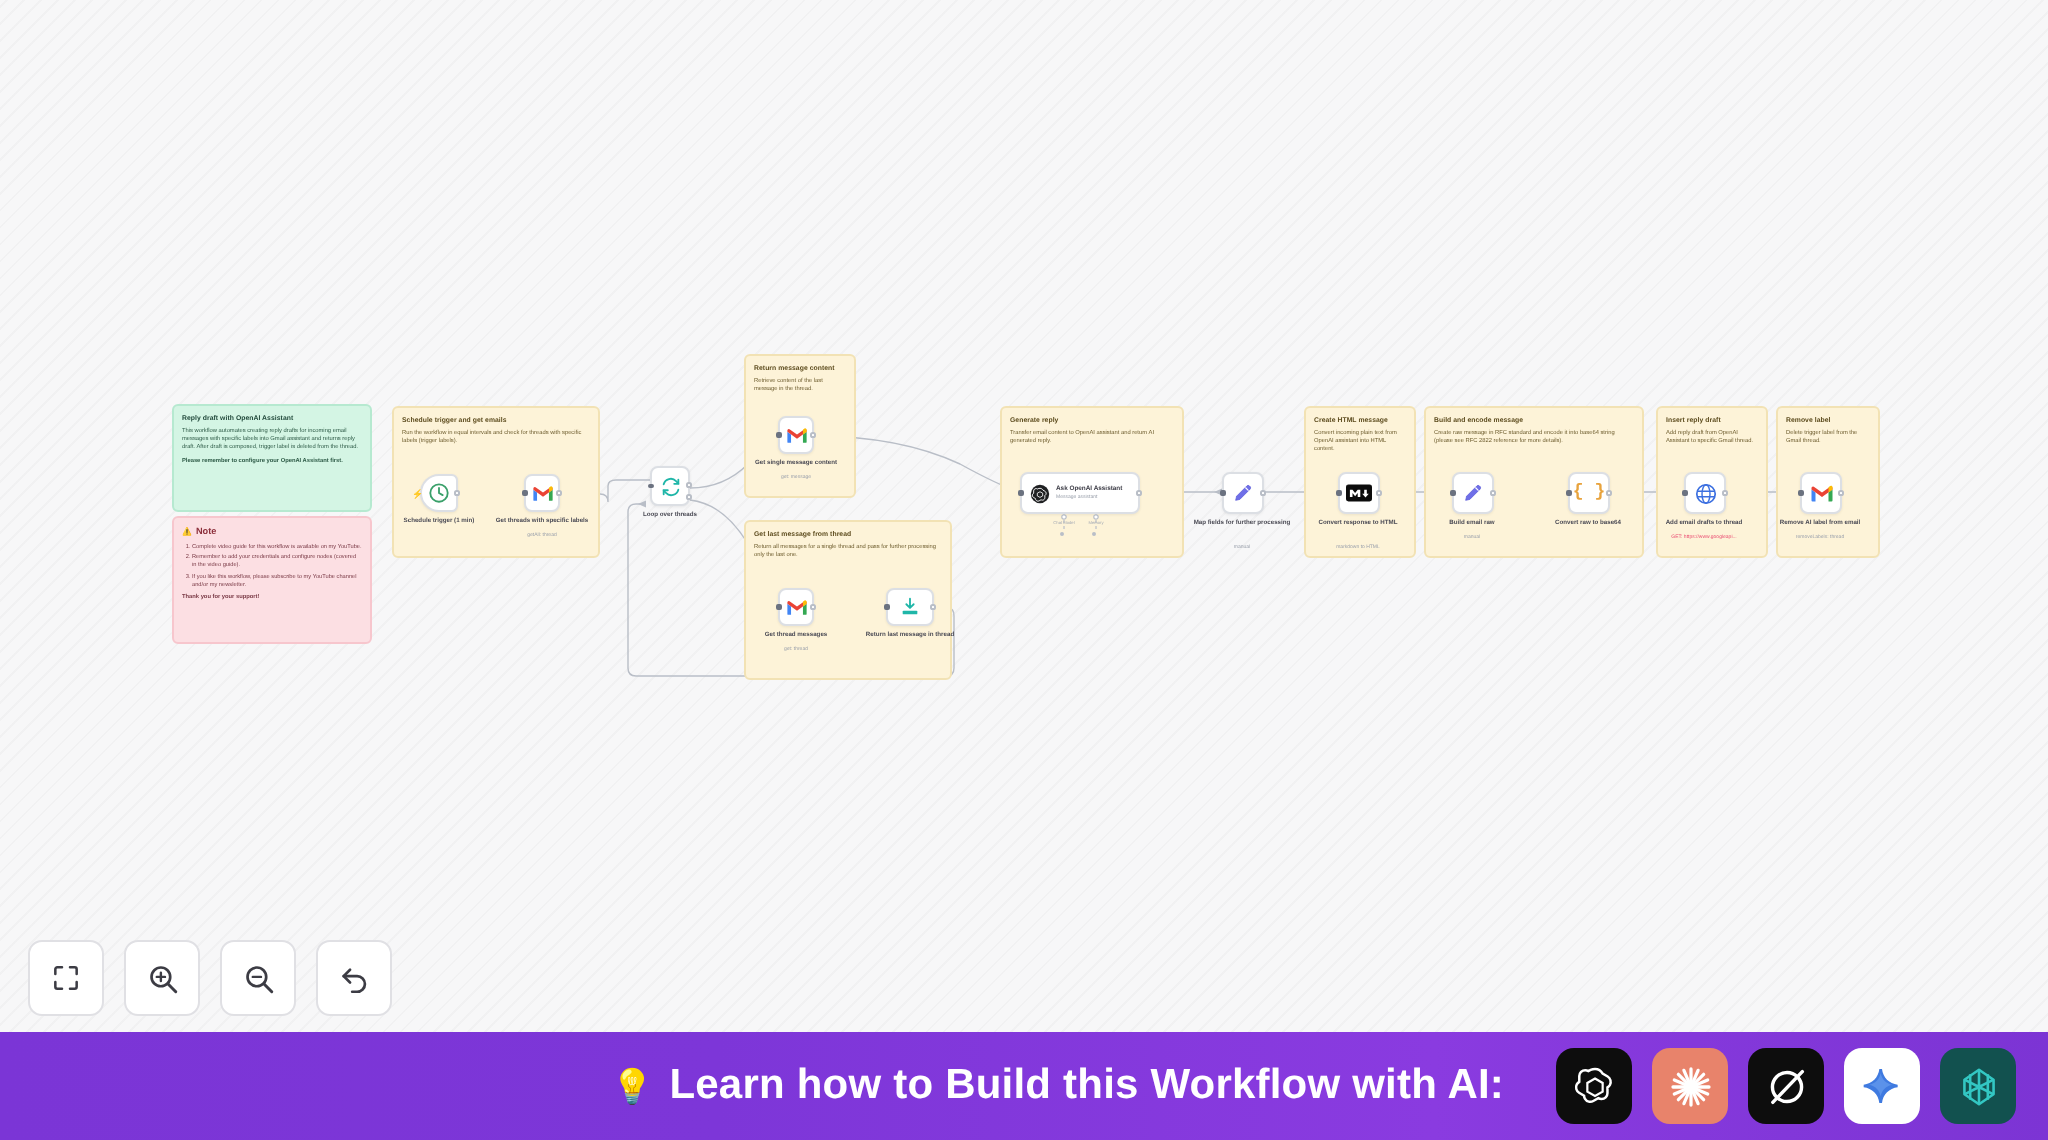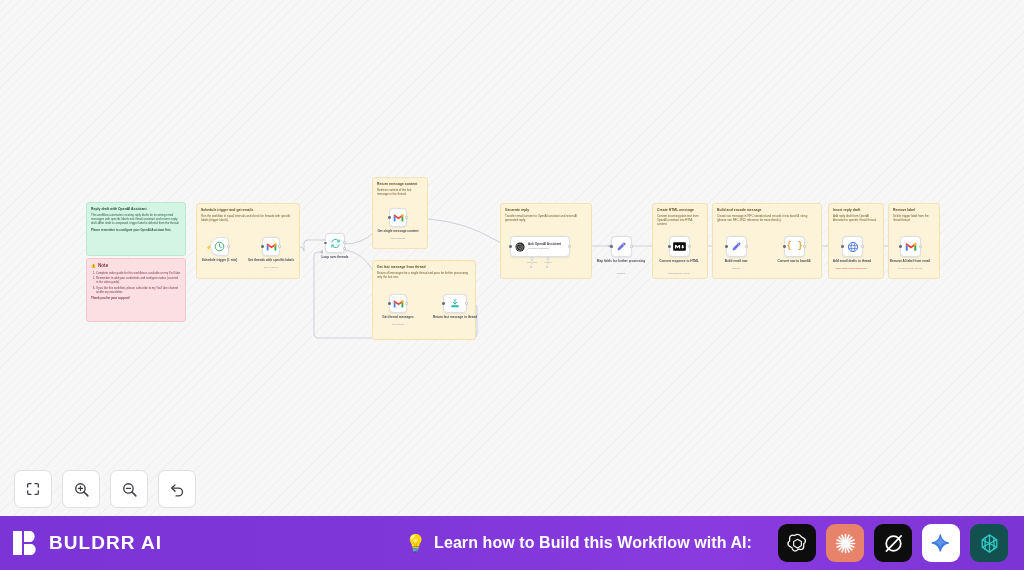--- a/index.html
+++ b/index.html
@@ -94,21 +94,21 @@
   #footer {
     position:absolute; left:0; bottom:0; width:1024px; height:54px;
     background: linear-gradient(90deg,#7b35d6 0%, #7d36d8 35%, #8a3be0 70%, #7c34d4 100%);
     display:flex; align-items:center; padding:0 12px; gap:10px;
   }
   .brand { display:flex; align-items:center; gap:9px; }
   .brand-mark { width:28px; height:30px; position:relative; }
   .brand-name { color:#fff; font-size:19px; font-weight:bold; letter-spacing:.055em; }
   .cta { display:flex; align-items:center; gap:8px; margin-left:auto; }
   .cta-bulb { font-size:17px; line-height:1; }
-  .cta-text { color:#fff; font-size:16px; font-weight:bold; letter-spacing:.005em; }
+  .cta-text { color:#fff; font-size:21px; font-weight:bold; letter-spacing:.005em; }
   .ai-icons { display:flex; align-items:center; gap:10px; margin-left:16px; margin-right:4px; }
   .ai-ico { width:38px; height:38px; border-radius:9px; display:flex;
             align-items:center; justify-content:center; cursor:pointer; }
 </style>
 </head>
 <body>
 
 <div id="app">
 
   <div id="canvas">
@@ -440,30 +440,20 @@
     <div class="tbtn">
       <svg width="17" height="17" viewBox="0 0 24 24">
         <path d="M8.5 5.5 4 10l4.5 4.5" fill="none" stroke="#3c3c44" stroke-width="1.9" stroke-linecap="round" stroke-linejoin="round"></path>
         <path d="M4 10h9.5a5.5 5.5 0 0 1 0 11H10" fill="none" stroke="#3c3c44" stroke-width="1.9" stroke-linecap="round"></path>
       </svg>
     </div>
   </div>
 
   <div id="footer">
 
-    <div class="brand">
-      <div class="brand-mark">
-        <svg width="28" height="30" viewBox="0 0 28 30">
-          <rect x="1" y="3" width="9" height="24" fill="#fff"></rect>
-          <path d="M12 3h7a6 6 0 0 1 0 11h-7z" fill="#fff"></path>
-          <path d="M12 16h8a6 6 0 0 1 0 11h-8z" fill="#fff"></path>
-        </svg>
-      </div>
-      <span class="brand-name">BULDRR AI</span>
-    </div>
 
     <div class="cta">
       <span class="cta-bulb">💡</span>
       <span class="cta-text">Learn how to Build this Workflow with AI:</span>
     </div>
 
     <div class="ai-icons">
 
       <div class="ai-ico" style="background:#0d0d0d;">
         <svg width="23" height="23" viewBox="0 0 24 24">

